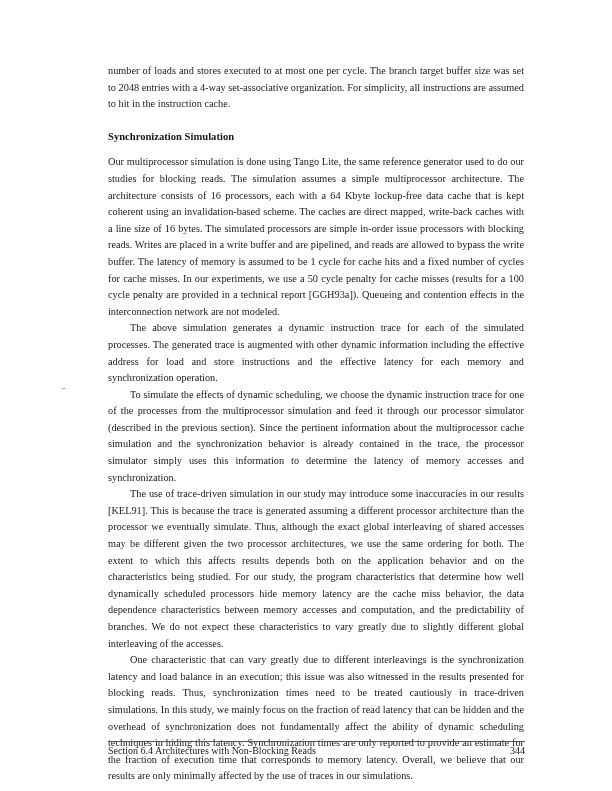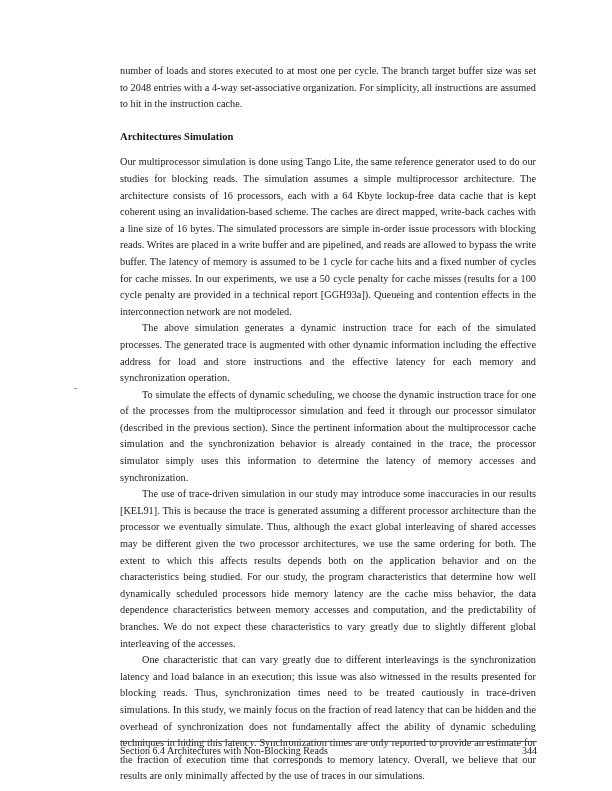--- a/index.html
+++ b/index.html
@@ -1,18 +1,18 @@
 <!DOCTYPE html>
 <html><head>
   <meta charset="utf-8">
   <style>
     html, body { margin: 0; padding: 0; background: #ffffff; }
     body { width: 612px; height: 791px; position: relative; overflow: hidden; }
     .page {
-      position: absolute; left: 12px; top: 0; width: 489px; height: 791px;
+      position: absolute; left: 0; top: 0; width: 489px; height: 791px;
       background: #ffffff; color: #1a1a1a;
       font-family: "Liberation Serif", "DejaVu Serif", serif;
     }
     .body-text {
       position: absolute; left: 108px; top: 63px; width: 416px;
       font-size: 10.3px; line-height: 16.6px; text-align: justify;
     }
     .body-text p { margin: 0; }
     .indent { text-indent: 22px; }
     .heading {
@@ -33,21 +33,21 @@
   </style>
 </head>
 <body>
 
 <div class="page">
   <div class="speck"></div>
 
   <div class="body-text">
     <p>number of loads and stores executed to at most one per cycle. The branch target buffer size was set to 2048 entries with a 4-way set-associative organization. For simplicity, all instructions are assumed to hit in the instruction cache.</p>
 
-    <p class="heading">Architectures Simulation</p>
+    <p class="heading">Synchronization Simulation</p>
 
     <p>Our multiprocessor simulation is done using Tango Lite, the same reference generator used to do our studies for blocking reads. The simulation assumes a simple multiprocessor architecture. The architecture consists of 16 processors, each with a 64 Kbyte lockup-free data cache that is kept coherent using an invalidation-based scheme. The caches are direct mapped, write-back caches with a line size of 16 bytes. The simulated processors are simple in-order issue processors with blocking reads. Writes are placed in a write buffer and are pipelined, and reads are allowed to bypass the write buffer. The latency of memory is assumed to be 1 cycle for cache hits and a fixed number of cycles for cache misses. In our experiments, we use a 50 cycle penalty for cache misses (results for a 100 cycle penalty are provided in a technical report [GGH93a]). Queueing and contention effects in the interconnection network are not modeled.</p>
     <p class="indent">The above simulation generates a dynamic instruction trace for each of the simulated processes. The generated trace is augmented with other dynamic information including the effective address for load and store instructions and the effective latency for each memory and synchronization operation.</p>
     <p class="indent">To simulate the effects of dynamic scheduling, we choose the dynamic instruction trace for one of the processes from the multiprocessor simulation and feed it through our processor simulator (described in the previous section). Since the pertinent information about the multiprocessor cache simulation and the synchronization behavior is already contained in the trace, the processor simulator simply uses this information to determine the latency of memory accesses and synchronization.</p>
     <p class="indent">The use of trace-driven simulation in our study may introduce some inaccuracies in our results [KEL91]. This is because the trace is generated assuming a different processor architecture than the processor we eventually simulate. Thus, although the exact global interleaving of shared accesses may be different given the two processor architectures, we use the same ordering for both. The extent to which this affects results depends both on the application behavior and on the characteristics being studied. For our study, the program characteristics that determine how well dynamically scheduled processors hide memory latency are the cache miss behavior, the data dependence characteristics between memory accesses and computation, and the predictability of branches. We do not expect these characteristics to vary greatly due to slightly different global interleaving of the accesses.</p>
     <p class="indent">One characteristic that can vary greatly due to different interleavings is the synchronization latency and load balance in an execution; this issue was also witnessed in the results presented for blocking reads. Thus, synchronization times need to be treated cautiously in trace-driven simulations. In this study, we mainly focus on the fraction of read latency that can be hidden and the overhead of synchronization does not fundamentally affect the ability of dynamic scheduling techniques in hiding this latency. Synchronization times are only reported to provide an estimate for the fraction of execution time that corresponds to memory latency. Overall, we believe that our results are only minimally affected by the use of traces in our simulations.</p>
   </div>
 
   <div class="footer-rule"></div>
   <div class="footer">

